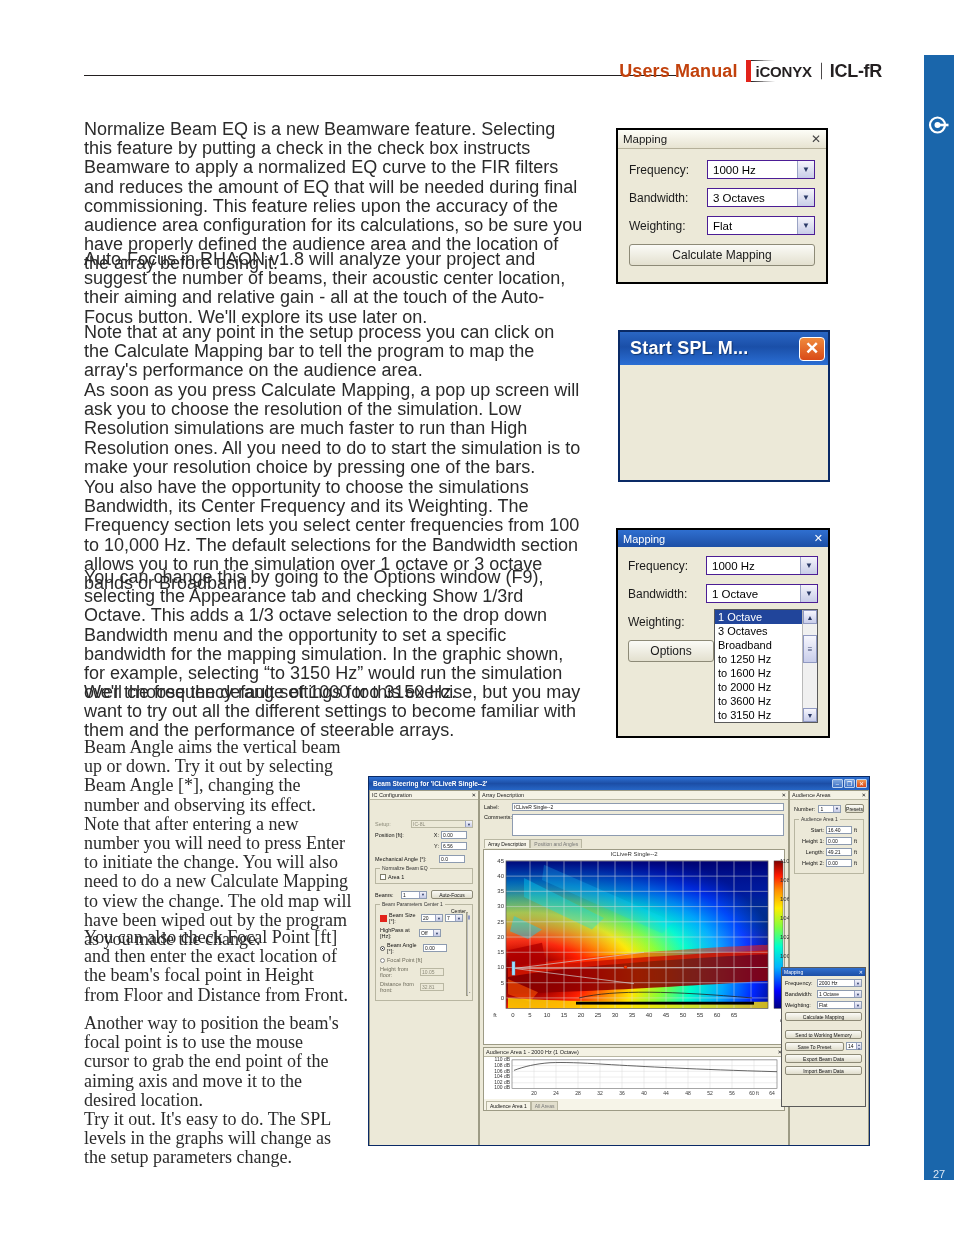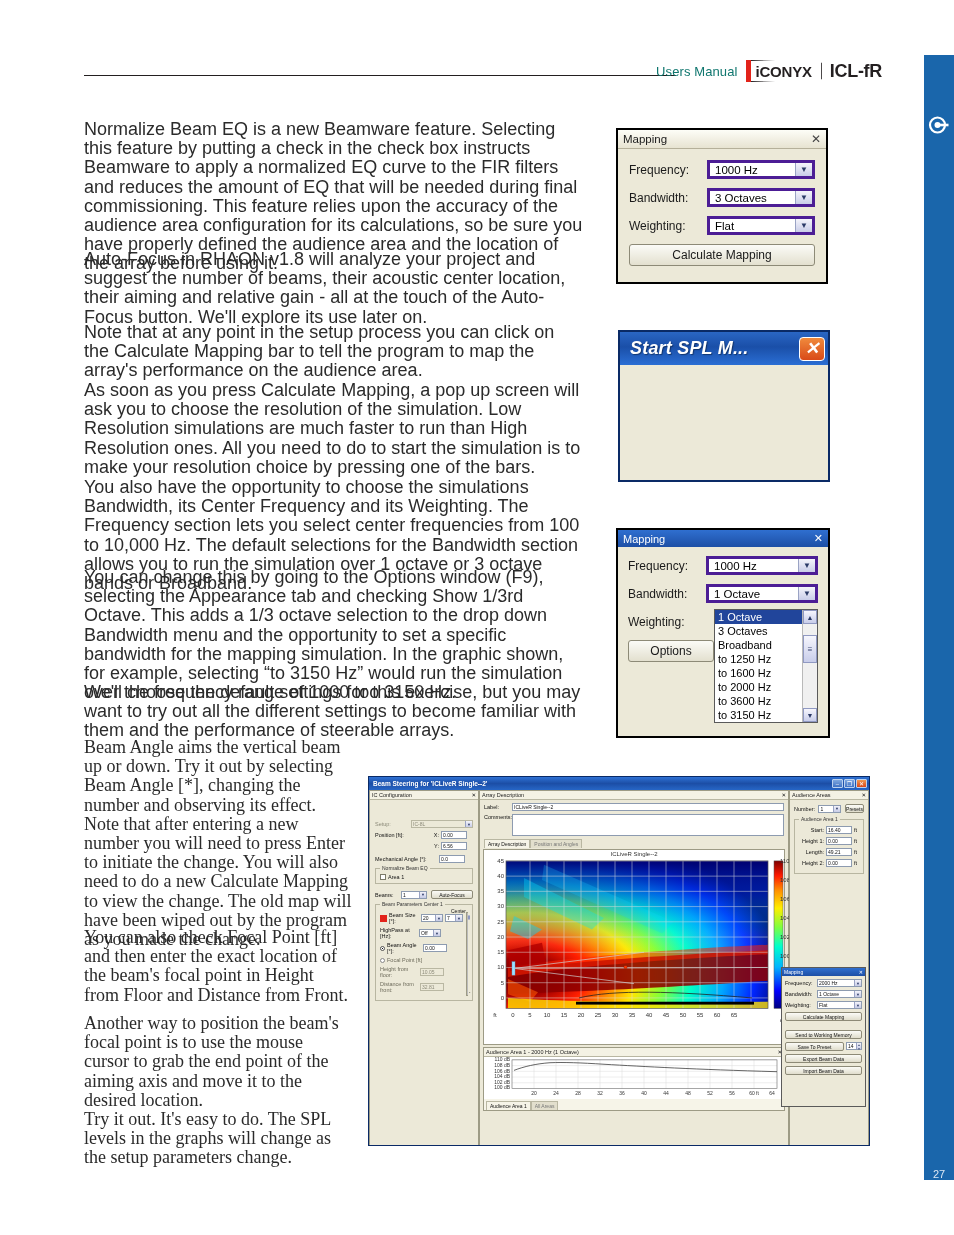--- a/index.html
+++ b/index.html
@@ -29,21 +29,21 @@
 
   
   #header-rule{
     position:absolute; left:84px; top:75px; width:592px; height:1px;
     background:#231f20;
   }
   #header{
     position:absolute; right:72px; top:60px;
     display:flex; align-items:center; gap:8px;
   }
-  #users-manual{ font-size:13px; color:#0f766e; letter-spacing:.1px;}
+  #users-manual{ font-size:18px; color:#c2410c; letter-spacing:.1px;font-weight:bold;}
   .logo-flag{
     position:relative; height:22px; display:flex; align-items:stretch;
   }
   .logo-flag .redbar{ width:5px; background:#e2231a; }
   .logo-flag .flagbody{
     background:#ffffff;
     border:1px solid #231f20;
     border-left:none;
     padding:0 9px 0 5px;
     display:flex; align-items:center;
@@ -77,21 +77,21 @@
     background:linear-gradient(#fdfdf7,#e7e3d1);
     border-bottom:1px solid #b5b09a;
   }
   .win .tbar .ttl{ font-size:11.5px; color:#1a1a1a; }
   .win .tbar .cls{ font-size:12px; color:#444; cursor:default; }
 
   .row{ display:flex; align-items:center; margin:0 0 9px 0; }
   .row .lbl{ width:78px; font-size:12px; color:#1a1a1a; }
   .combo{
     position:relative; flex:1; height:19px;
-    background:#fff; border:3px solid #4c1d95;
+    background:#fff; border:1px solid #4c1d95;
     display:flex; align-items:center; padding-left:5px;
     font-size:11.5px; color:#000;
   }
   .combo .arrow{
     position:absolute; right:0; top:0; width:17px; height:100%;
     background:linear-gradient(#f4f4fb,#c9cde8);
     border-left:1px solid #9aa3c4;
     display:flex; align-items:center; justify-content:center;
     font-size:8px; color:#2b3a67;
   }
@@ -105,21 +105,20 @@
   
   #dlg-mapping1{ left:616px; top:128px; width:212px; height:156px; }
   #dlg-mapping1 .inner{ padding:11px 11px 9px 11px; }
 
   
   #dlg-spl{ left:618px; top:330px; width:212px; height:152px; border:2px solid #0a2a66; }
   #dlg-spl .spl-tbar{
     height:33px; background:linear-gradient(#2a66c4,#1a4fa8 45%,#2a6ed4);
     display:flex; align-items:center; justify-content:space-between;
     padding:0 3px 0 10px;
-    font-style:italic;
   }
   #dlg-spl .spl-title{
     color:#fff; font-weight:bold; font-size:18px; letter-spacing:.2px;
     text-shadow:1px 1px 1px rgba(0,0,0,.4);
   }
   #dlg-spl .spl-close{
     width:26px; height:24px; border-radius:4px;
     background:linear-gradient(#f08a3c,#d94a18);
     border:1px solid #fff; color:#fff; font-weight:bold; font-size:17px;
     display:flex; align-items:center; justify-content:center;

